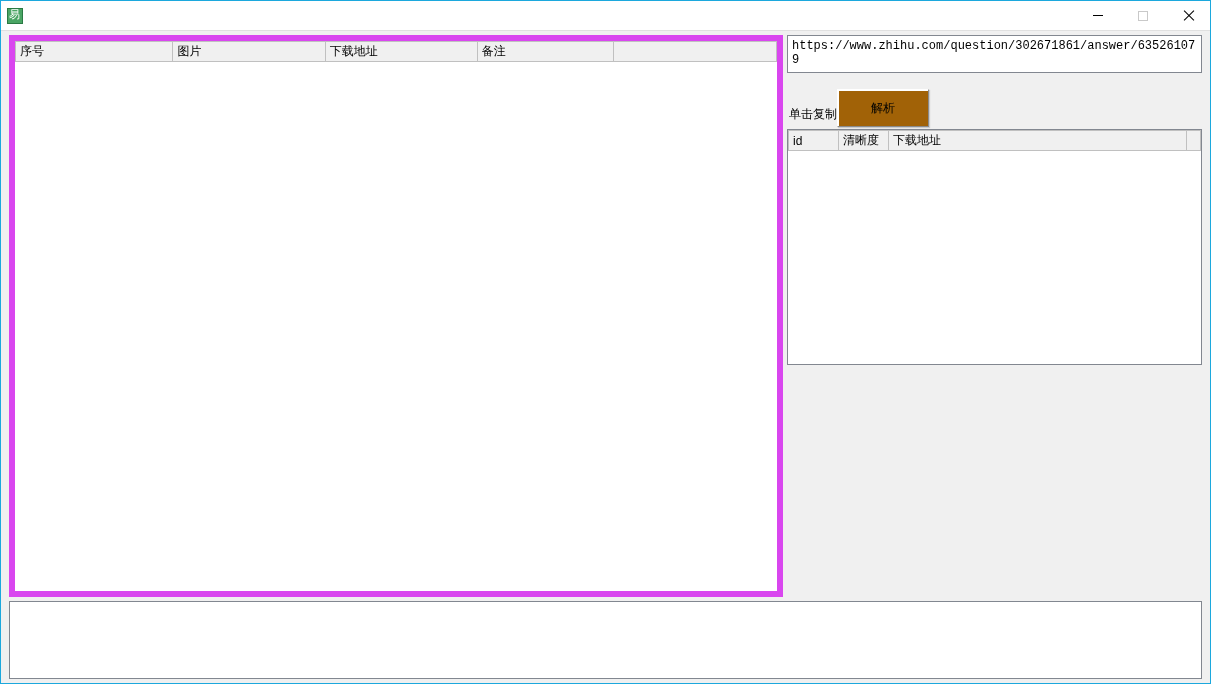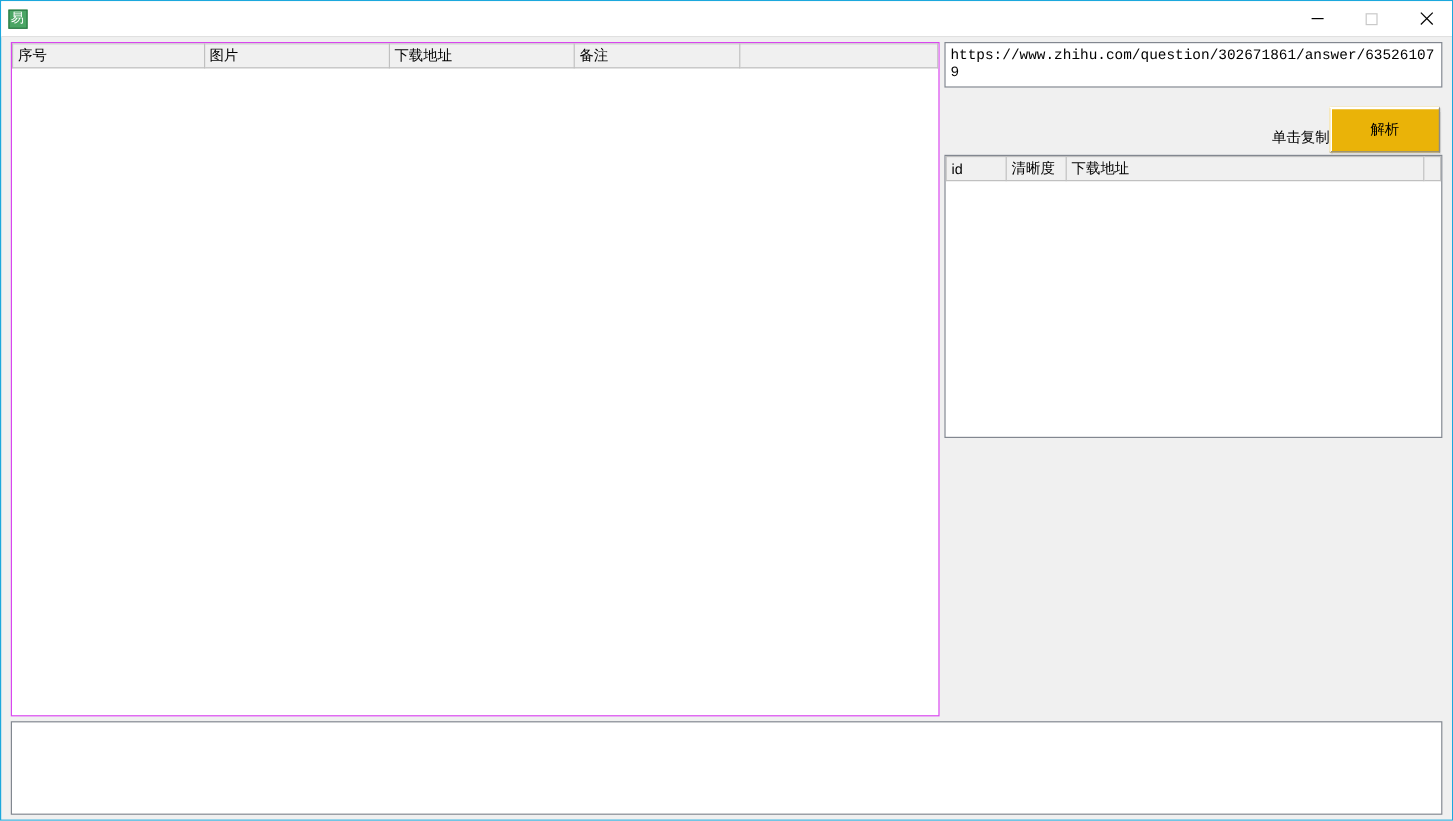--- a/index.html
+++ b/index.html
@@ -100,21 +100,21 @@
       gap: 4px;
     }
     .upper-section {
       display: flex;
       gap: 4px;
       height: 562px;
     }
     .left-panel {
       width: 774px;
       background: #ffffff;
-      border: 1px solid #d946ef;
+      border: 6px solid #d946ef;
       overflow: hidden;
     }
     .right-panel {
       flex: 1;
       display: flex;
       flex-direction: column;
     }
     .url-input {
       width: 100%;
       height: 38px;
@@ -122,33 +122,33 @@
       background: #ffffff;
       padding: 3px 4px;
       font-family: "Courier New", monospace;
       font-size: 12px;
       resize: none;
       line-height: 14px;
     }
     .action-row {
       display: flex;
       align-items: flex-end;
-      justify-content: flex-end;
+      justify-content: flex-start;
       height: 56px;
       padding: 0 2px 2px 0;
     }
     .label-text {
       font-size: 12px;
       padding-bottom: 4px;
       padding-left: 2px;
     }
     .parse-btn {
       width: 92px;
       height: 38px;
-      background: #eab308;
+      background: #a16207;
       border: 1px solid #adadad;
       border-bottom-color: #8a8a8a;
       border-right-color: #8a8a8a;
       border-top-color: #fff;
       border-left-color: #fff;
       box-shadow: inset 1px 1px 0 #ffffff, 1px 1px 1px rgba(0,0,0,0.15);
       cursor: pointer;
       font-size: 12px;
       font-family: "SimSun", sans-serif;
     }

